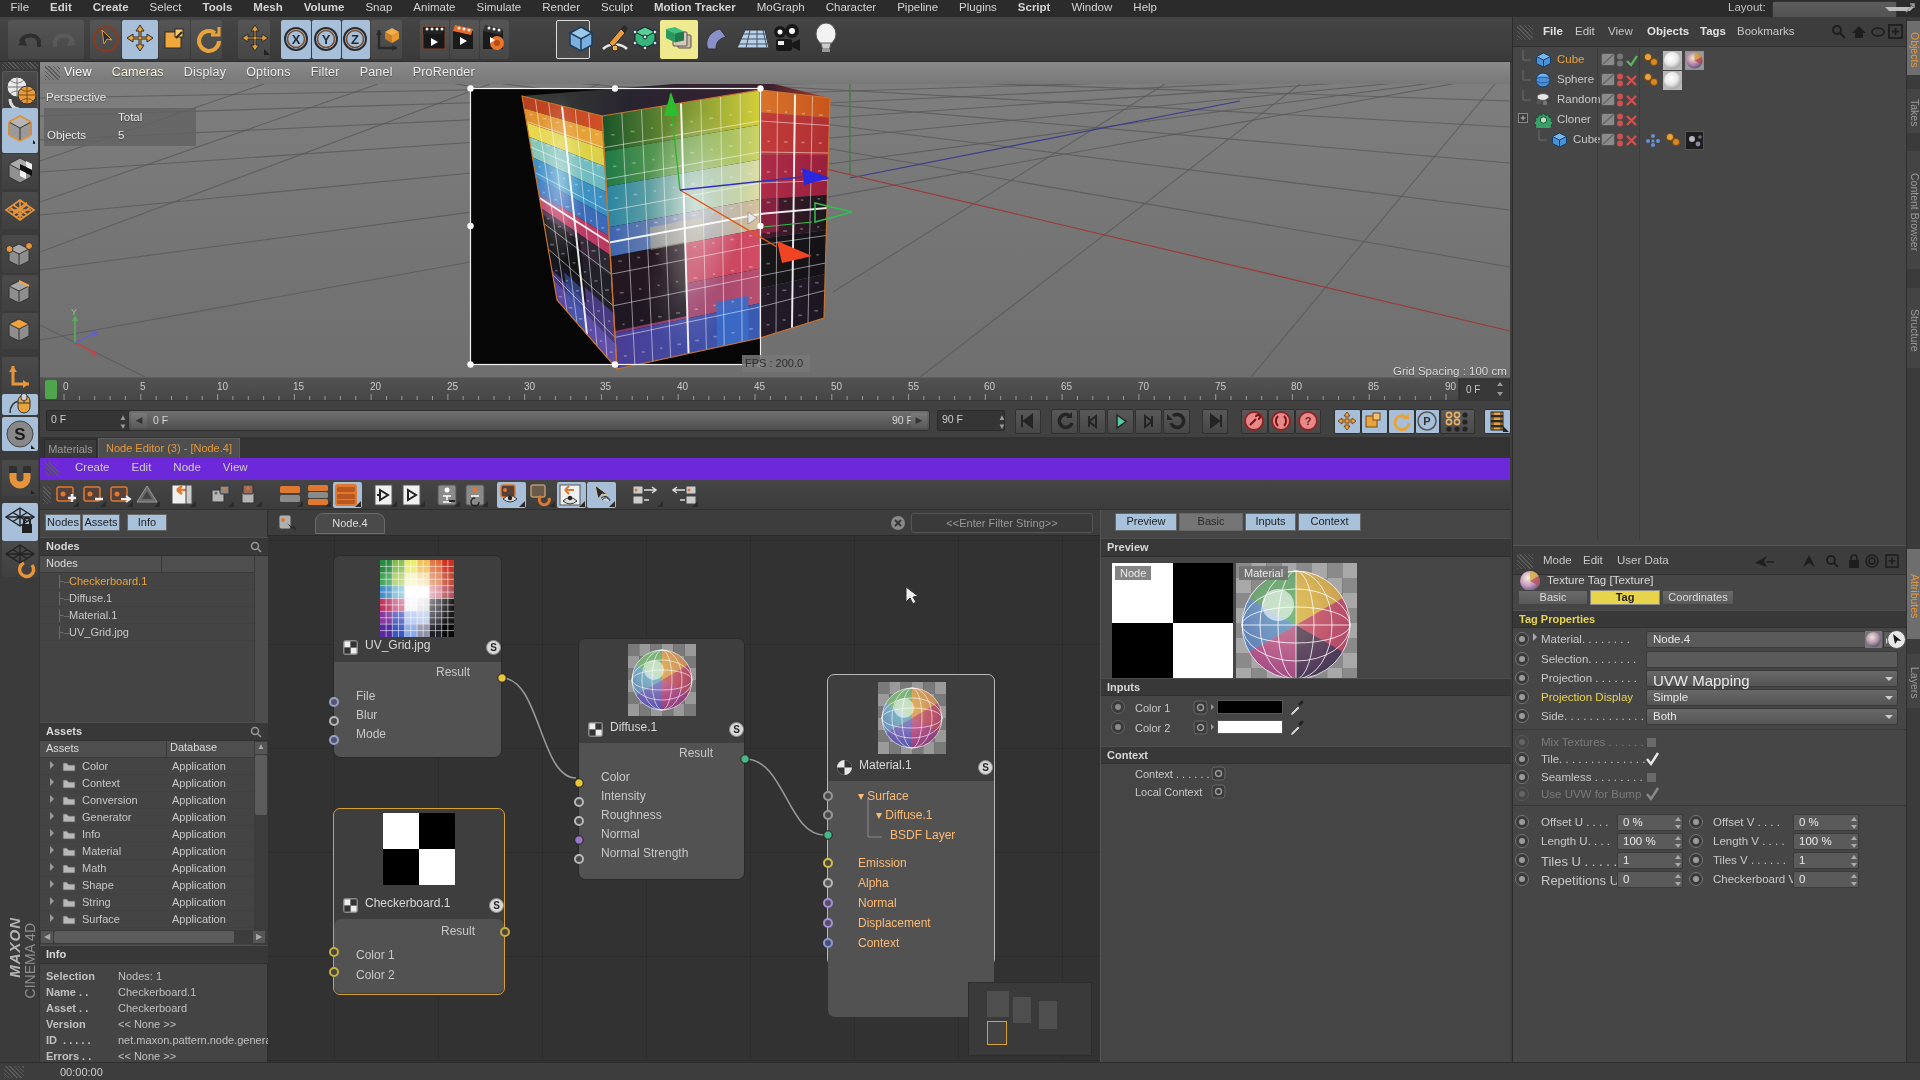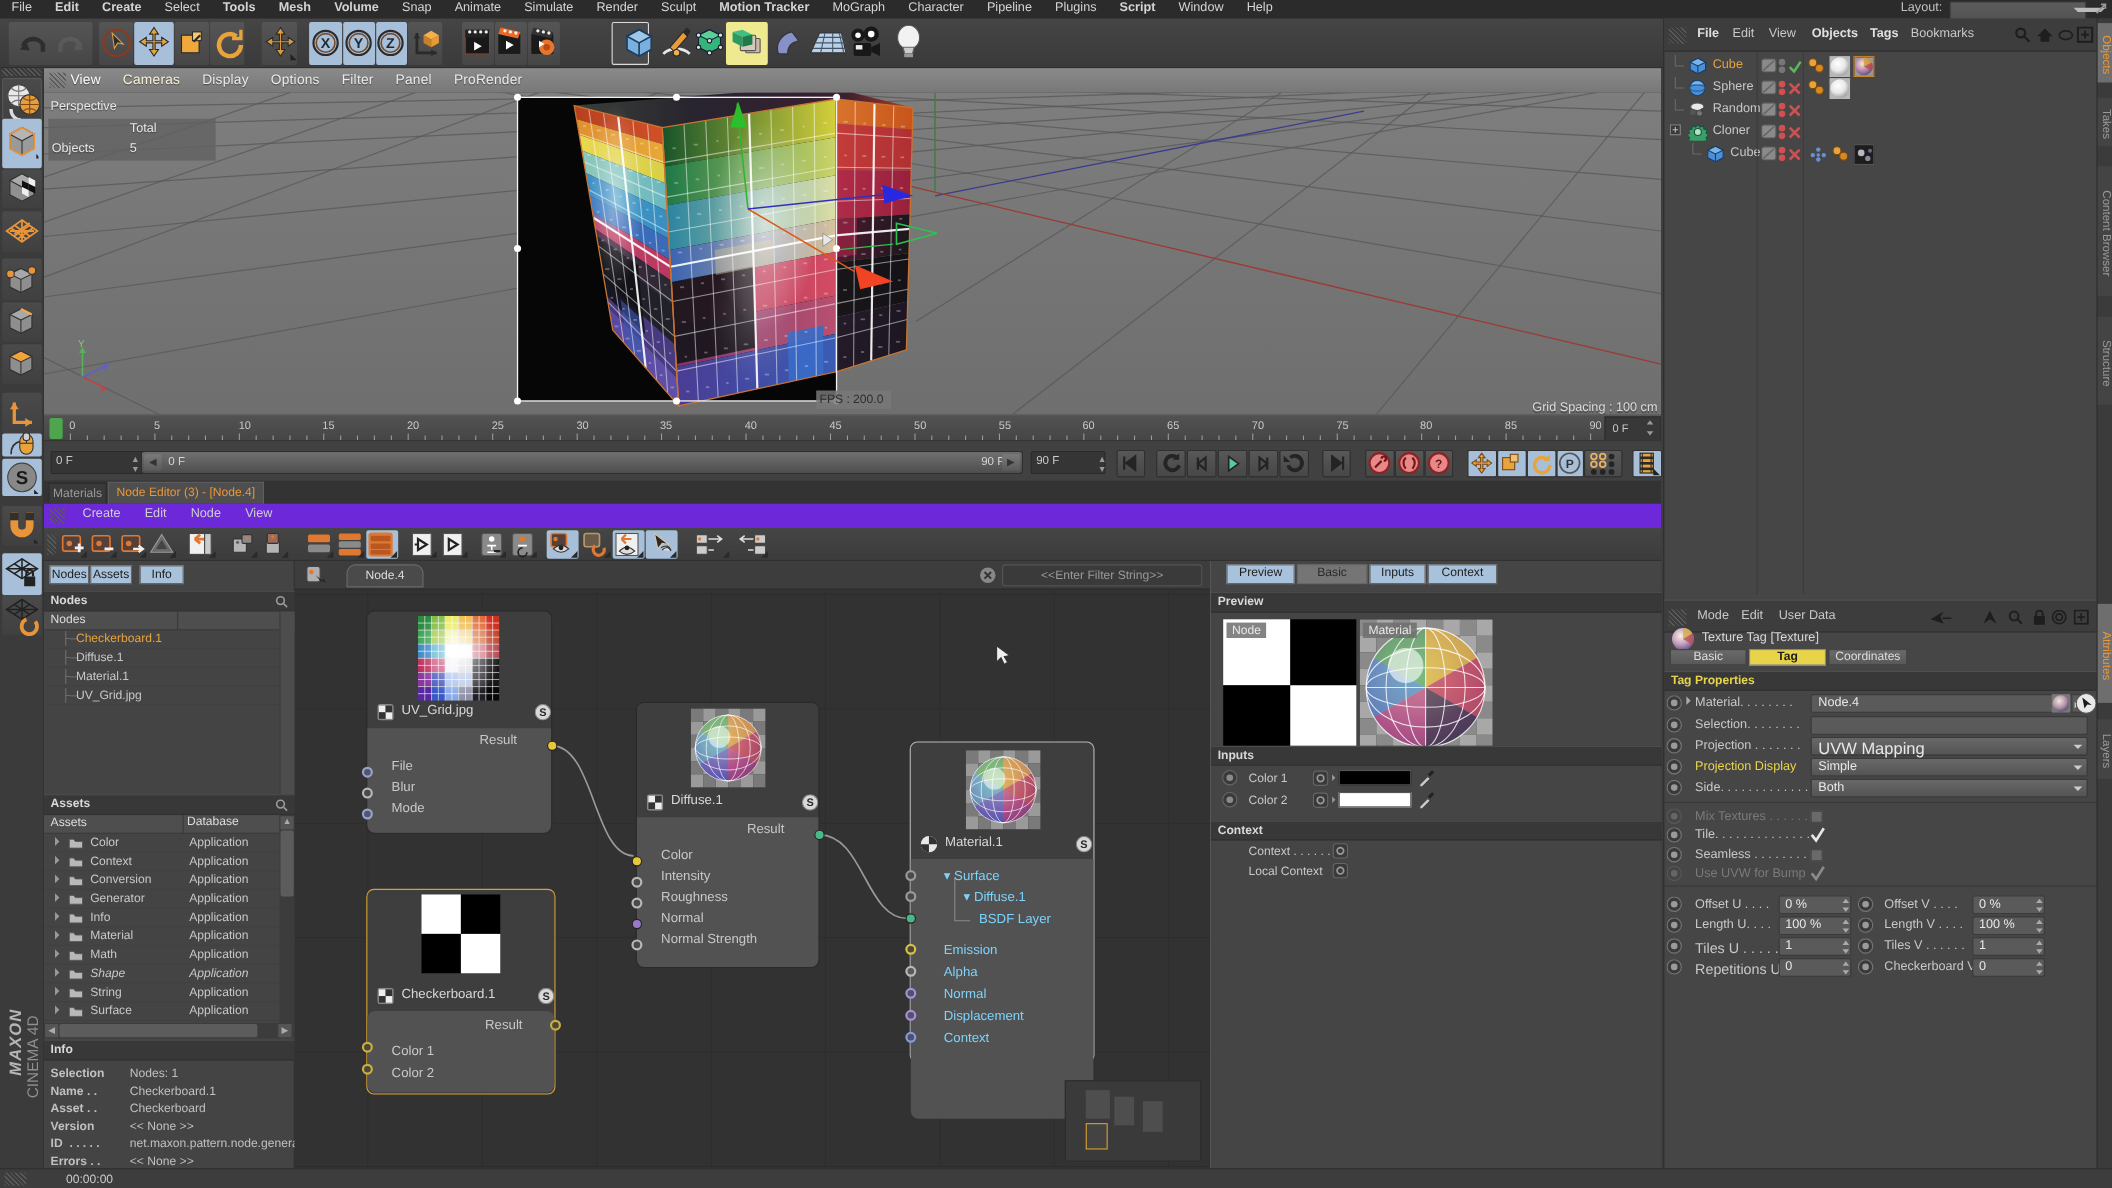--- a/index.html
+++ b/index.html
@@ -1210,21 +1210,21 @@
         <span class="abs" style="left:132px;top:2px;">Application</span>
       </div>
       <div class="abs" style="left:0;top:350px;width:214px;height:17px;border-bottom:1px solid #414141;color:#c8c8c8;font-size:11px;">
         <span class="abs" style="left:10px;top:3px;width:0;height:0;border:4px solid transparent;border-left-color:#999;"></span>
         <svg class="abs" style="left:22px;top:3px" width="14" height="11">
           <path d="M1 2 h4 l1.5 2 h6.5 v6 h-12z" fill="#b8b8b8" stroke="#555" stroke-width="0.8"></path>
         </svg>
         <span class="abs" style="left:42px;top:2px;">Math</span>
         <span class="abs" style="left:132px;top:2px;">Application</span>
       </div>
-      <div class="abs" style="left:0;top:367px;width:214px;height:17px;border-bottom:1px solid #414141;color:#c8c8c8;font-size:11px;font-style:italic;">
+      <div class="abs" style="left:0;top:367px;width:214px;height:17px;border-bottom:1px solid #414141;color:#c8c8c8;font-size:11px;">
         <span class="abs" style="left:10px;top:3px;width:0;height:0;border:4px solid transparent;border-left-color:#999;"></span>
         <svg class="abs" style="left:22px;top:3px" width="14" height="11">
           <path d="M1 2 h4 l1.5 2 h6.5 v6 h-12z" fill="#b8b8b8" stroke="#555" stroke-width="0.8"></path>
         </svg>
         <span class="abs" style="left:42px;top:2px;">Shape</span>
         <span class="abs" style="left:132px;top:2px;">Application</span>
       </div>
       <div class="abs" style="left:0;top:384px;width:214px;height:17px;border-bottom:1px solid #414141;color:#c8c8c8;font-size:11px;">
         <span class="abs" style="left:10px;top:3px;width:0;height:0;border:4px solid transparent;border-left-color:#999;"></span>
         <svg class="abs" style="left:22px;top:3px" width="14" height="11">
@@ -1529,21 +1529,21 @@
         <circle cx="26" cy="26" r="10" fill="#ffffff" opacity="0.55"></circle>
       </svg>
       <div class="abs" style="left:569px;top:248px;width:150px;height:20px;color:#d8d8d8;font-size:12px;"><svg class="abs" style="left:0px;top:2px" width="15" height="15">
           <circle cx="7.5" cy="7.5" r="7.5" fill="#e8e8e8"></circle>
           <path d="M7.5 7.5 L7.5 0 A7.5 7.5 0 0 1 15 7.5z" fill="#333"></path>
           <path d="M7.5 7.5 L7.5 15 A7.5 7.5 0 0 1 0 7.5z" fill="#333"></path>
         </svg><span style="margin-left:22px;">Material.1</span><svg class="abs" style="left:141px;top:2px" width="15" height="15">
           <circle cx="7.5" cy="7.5" r="7" fill="#d8d8d8" stroke="#888"></circle>
           <text x="7.5" y="11" text-anchor="middle" font-size="10" font-weight="bold" fill="#2a2a2a" font-family="Liberation Sans">S</text>
         </svg></div>
-      <div class="abs" style="left:560px;top:271px;width:166px;height:236px;background:#525252;border-radius:0 0 7px 7px;color:#7dd3fc;font-size:12px;">
+      <div class="abs" style="left:560px;top:271px;width:166px;height:236px;background:#525252;border-radius:0 0 7px 7px;color:#fdba74;font-size:12px;">
         <svg class="abs" style="left:38px;top:16px" width="30" height="46">
           <path d="M2 0 V40 h14" stroke="#8a8a8a" fill="none"></path>
         </svg>
         <div class="abs" style="left:30px;top:8px;">▾ Surface</div>
         <div class="abs" style="left:48px;top:27px;">▾ Diffuse.1</div>
         <div class="abs" style="left:62px;top:47px;">BSDF Layer</div>
         <div class="abs" style="left:30px;top:75px;">Emission</div>
         <div class="abs" style="left:30px;top:95px;">Alpha</div>
         <div class="abs" style="left:30px;top:115px;">Normal</div>
         <div class="abs" style="left:30px;top:135px;">Displacement</div>

